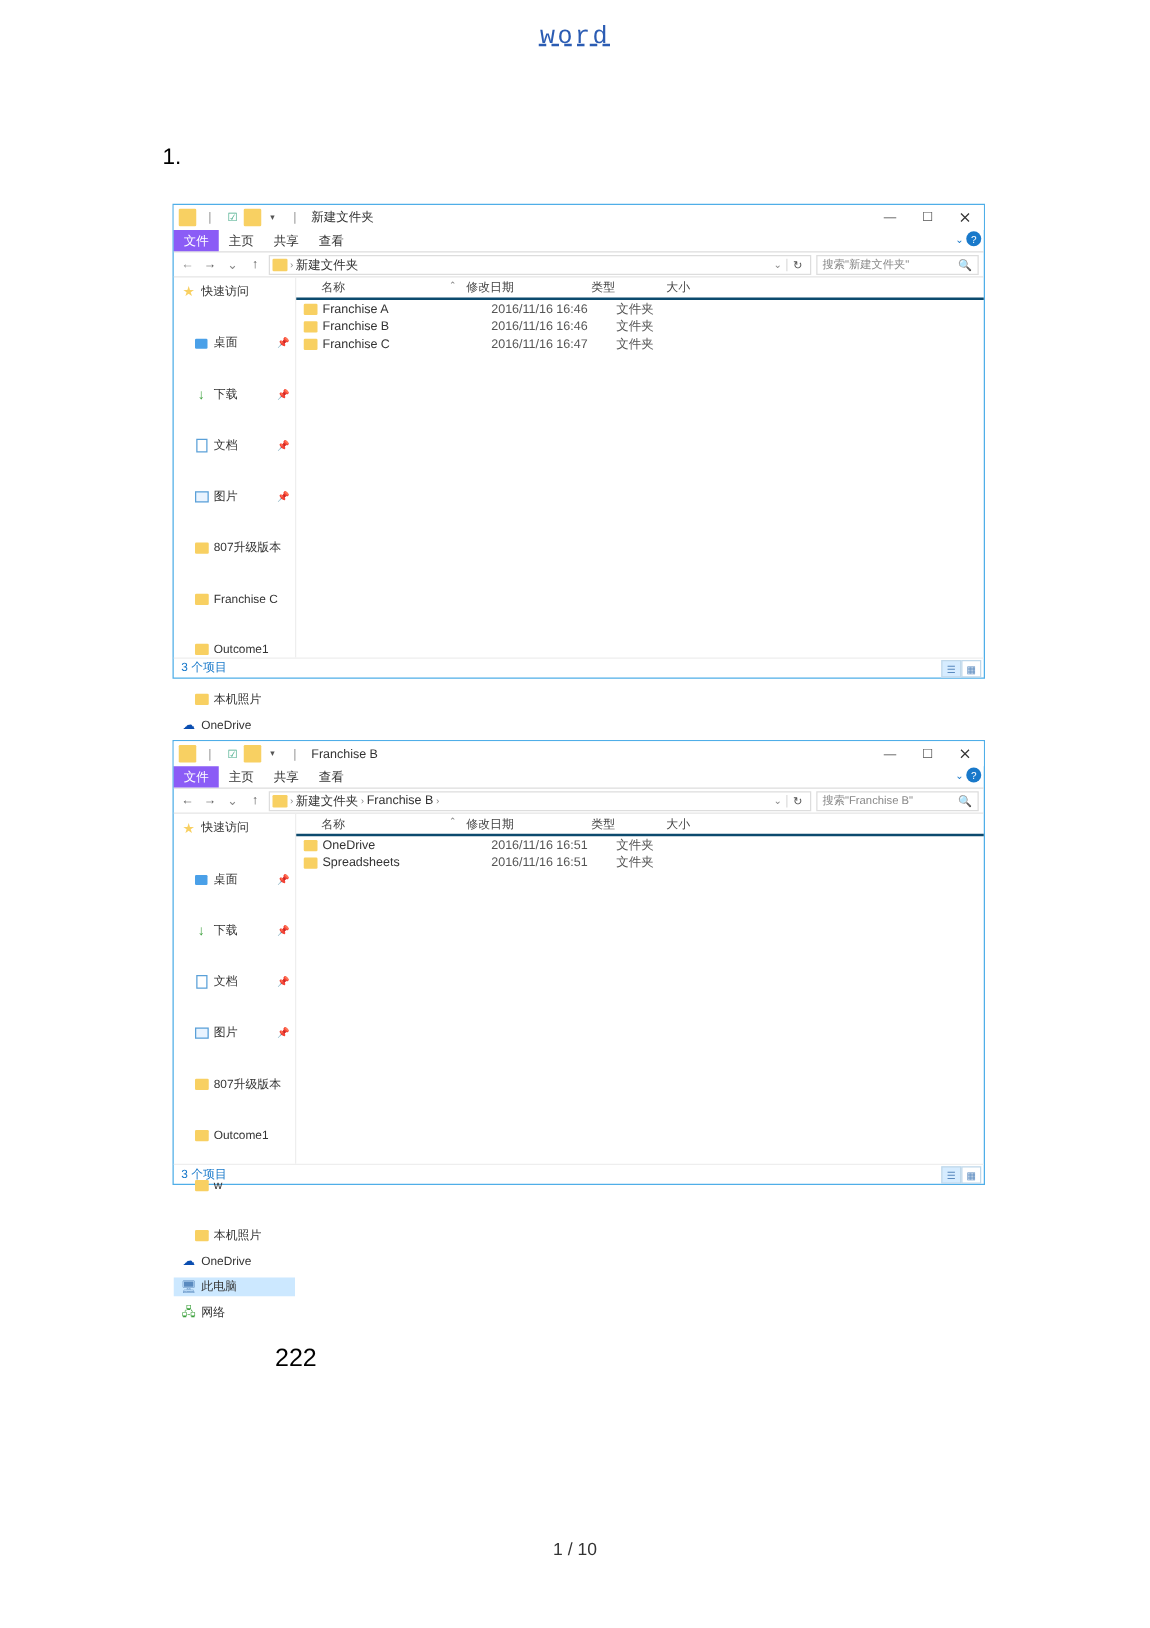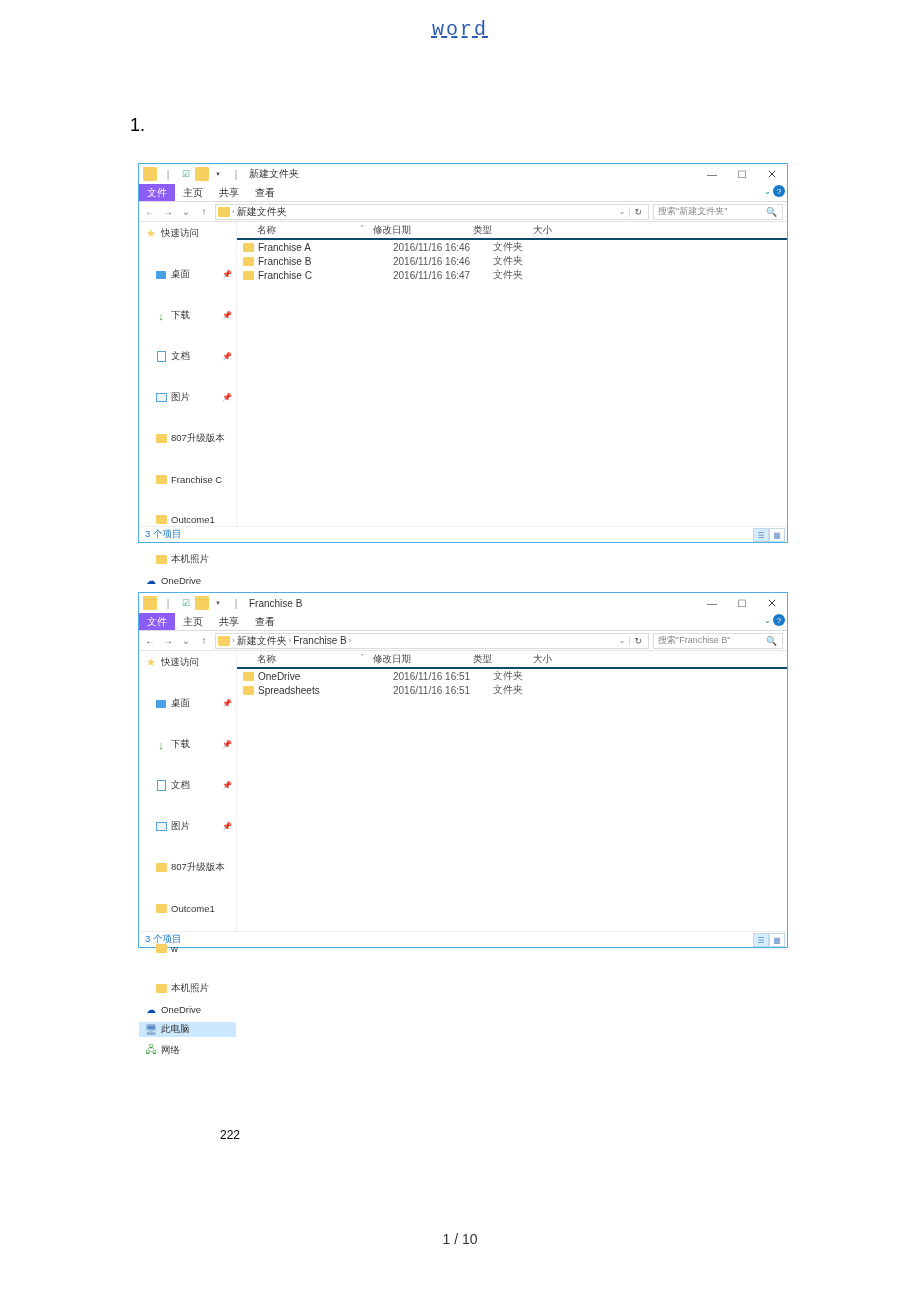--- a/index.html
+++ b/index.html
@@ -14,21 +14,21 @@
     position: absolute; top: 18px; left: 0; width: 100%; text-align: center;
     color: #2b5cb3; font-size: 20px; text-decoration: underline dashed;
     font-family: "Courier New", monospace; letter-spacing: 2px;
   }
   .section-num {
     position: absolute;
     font-size: 18px;
     color: #000;
   }
   .num1 { top: 115px; left: 130px; }
-  .num222 { top: 1128px; left: 220px; font-size: 12px; }
+  .num222 { top: 1076px; left: 220px; font-size: 20px; }
   .page-footer {
     position: absolute; bottom: 55px; left: 0; width: 100%; text-align: center;
     font-size: 14px; color: #333;
   }
 
   .explorer {
     position: absolute;
     left: 138px;
     width: 650px;
     height: 380px;

